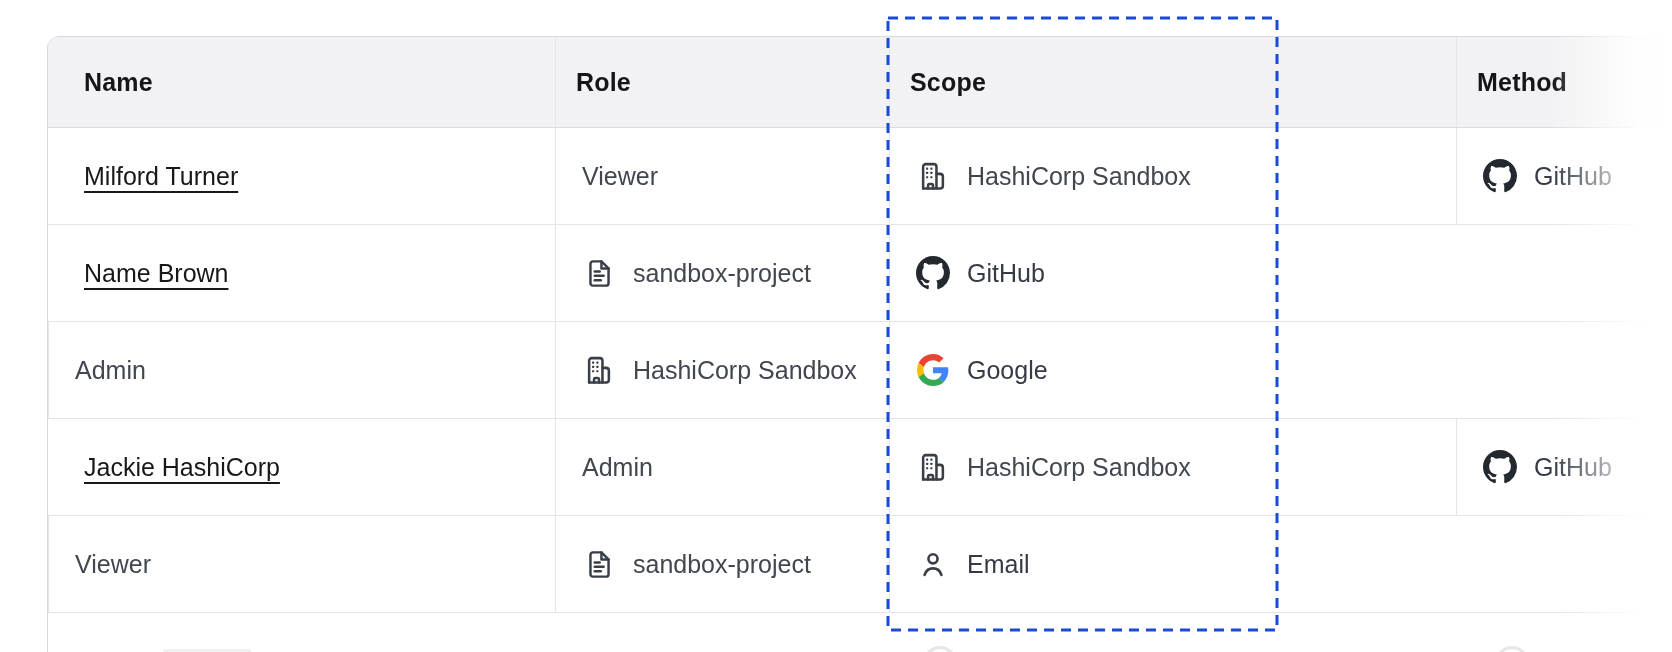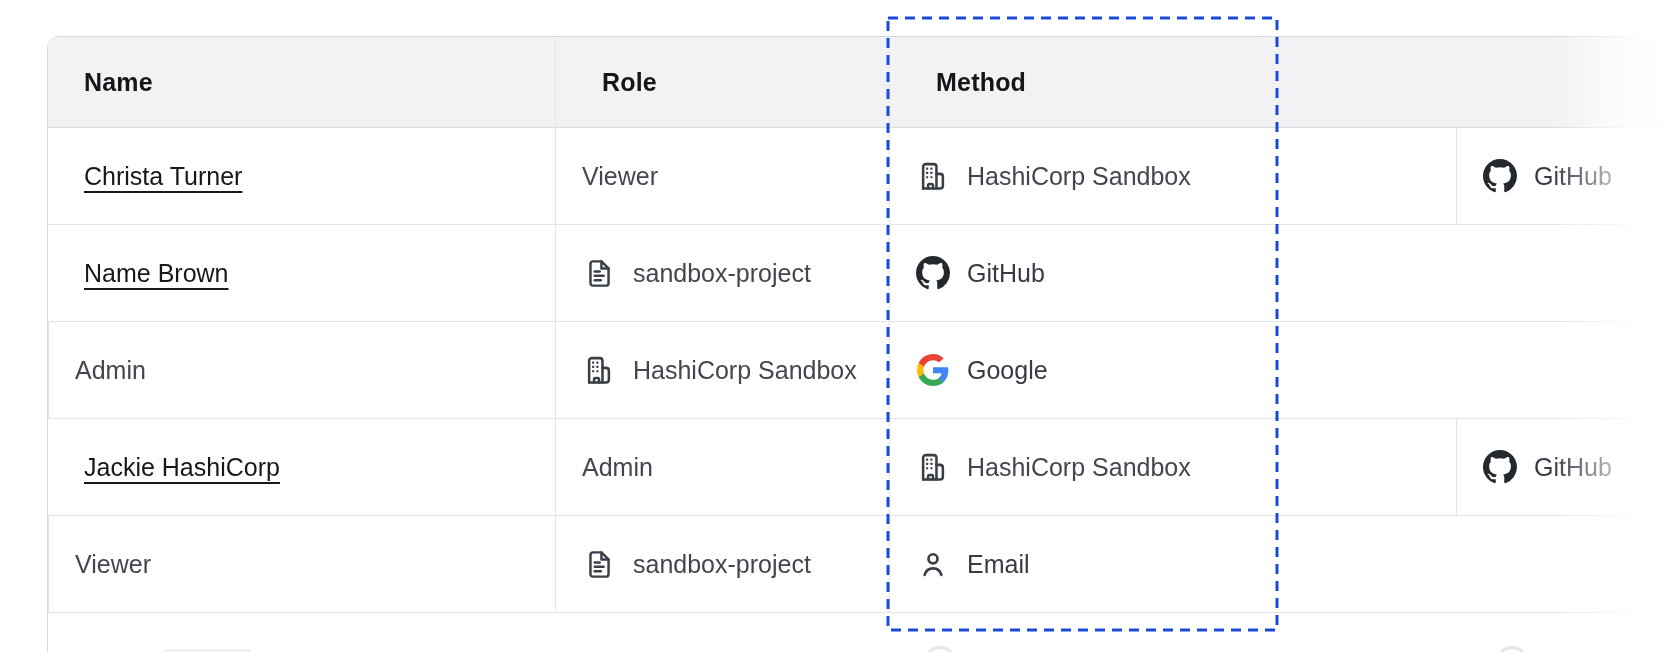--- a/index.html
+++ b/index.html
@@ -15,21 +15,21 @@
     position:absolute;left:47px;top:36px;width:1762px;height:720px;
     background:#ffffff;border:1px solid #d8d9dd;border-radius:12px;
     overflow:hidden;z-index:1;
   }
   .thead{
     display:grid;grid-template-columns:507px 334px 567px 1fr;
     height:91px;background:#f2f2f4;border-bottom:1px solid #dcdde0;
     box-sizing:border-box;
   }
   .th{
-    display:flex;align-items:center;padding-left:46px;
+    display:flex;align-items:center;padding-left:20px;
     font-size:25px;font-weight:700;color:#15161a;letter-spacing:.2px;
     border-left:1px solid #e4e5e8;box-sizing:border-box;
   }
   .th.col-name{border-left:none;padding-left:36px;}
   .row{
     display:grid;grid-template-columns:507px 334px 567px 1fr;
     height:97px;background:#ffffff;border-bottom:1px solid #e4e5e8;
     box-sizing:border-box;
   }
   .cell{
@@ -73,27 +73,28 @@
 </style>
 </head>
 <body>
 
 <div class="stage">
 
   <div class="table-card">
     <div class="thead">
       <div class="th col-name">Name</div>
       <div class="th col-role">Role</div>
+      <div class="th col-scope">Scope</div>
       <div class="th col-method">Method</div>
     </div>
 
     <div id="tbody">
         <div class="row">
           <div class="cell col-name">
-            <span class="name-link">Christa Turner</span>
+            <span class="name-link">Milford Turner</span>
           </div>
           <div class="cell col-role">
             <span>Viewer</span>
           </div>
           <div class="cell col-scope">
             <span class="cell-icon">
               <svg width="32" height="32" viewBox="0 0 24 24" fill="none" stroke="#3a3f47" stroke-width="1.9" stroke-linecap="round" stroke-linejoin="round">
                 <path d="M4.6 21.4V5.1a2 2 0 0 1 2-2h6a2 2 0 0 1 2 2v16.3"></path>
                 <path d="M14.6 10.4h2.7a2.1 2.1 0 0 1 2.1 2.1v6.8a2.1 2.1 0 0 1-2.1 2.1H4.6"></path>
                 <path d="M8.3 21.4v-2.4a1 1 0 0 1 1-1h1.7a1 1 0 0 1 1 1v2.4"></path>

